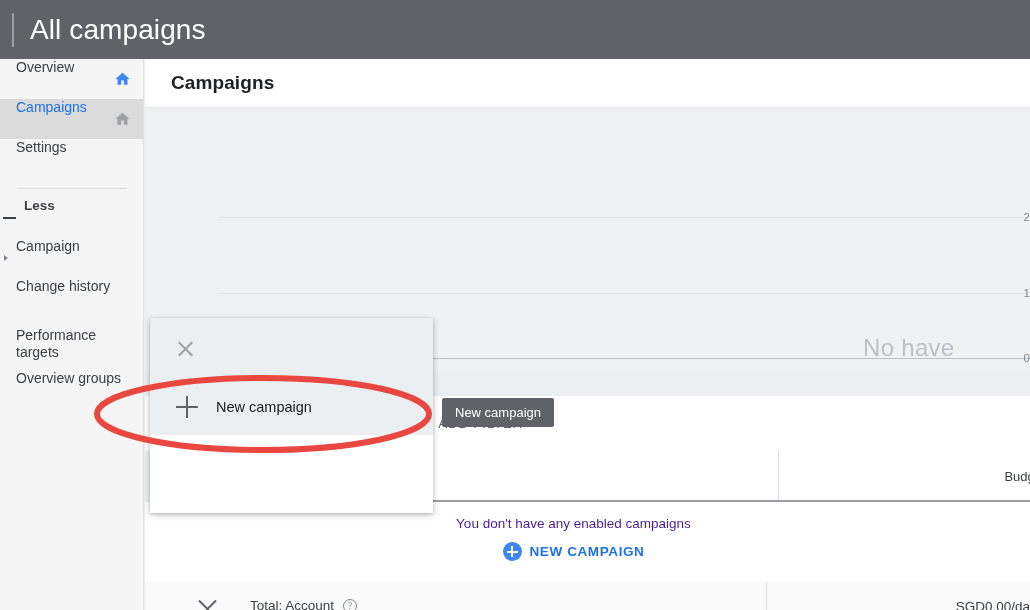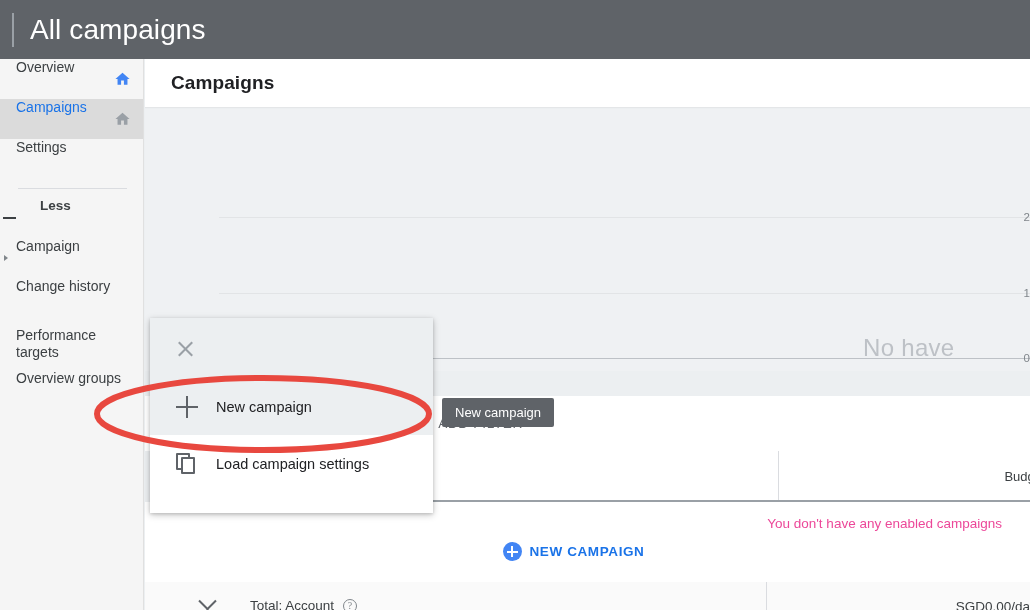--- a/index.html
+++ b/index.html
@@ -54,21 +54,21 @@
     transform: translateY(-50%);
     width: 17px; height: 17px;
     display: block;
   }
   .nav-divider {
     height: 1px; background: #dadce0;
     margin: 9px 16px 9px 18px;
   }
   .nav-item.less {
     font-weight: bold; font-size: 13.5px;
-    padding-left: 40px;
+    padding-left: 24px;
   }
   .nav-item.less .dash {
     position: absolute; left: 3px; top: 50%;
     transform: translateY(-50%);
     width: 13px; height: 2px; background: #3c4043;
   }
   .nav-item.locations { padding-left: 16px; }
   .nav-item.locations .caret {
     position: absolute; left: 4px; top: 50%;
     transform: translateY(-50%);
@@ -175,23 +175,22 @@
 
   .table-empty {
     position: absolute; left: 0; top: 443px;
     width: 885px; height: 80px;
     background: #ffffff;
     text-align: center;
   }
   .empty-msg {
     margin-top: 14px;
     font-size: 13.5px;
-    color: #ec4899;
+    color: #4c1d95;
     padding-right: 28px;
-    text-align: right;
   }
   .empty-cta {
     margin-top: 11px;
     display: inline-flex; align-items: center; gap: 8px;
     padding-right: 28px;
   }
   .plus-circle {
     width: 19px; height: 19px; border-radius: 50%;
     background: #4285f4;
     position: relative;
@@ -430,27 +429,20 @@
   <div class="dropdown">
     <div class="dd-head">
       <span class="x-ico"></span>
     </div>
 
     <div class="dd-item hover">
       <span class="dd-icon plus-ico"></span>
       <span>New campaign</span>
     </div>
 
-    <div class="dd-item">
-      <span class="dd-icon copy-ico">
-        <span class="sq-back"></span>
-          <span class="sq-front"></span>
-      </span>
-      <span>Load campaign settings</span>
-    </div>
   </div>
 
   <div class="tooltip">New campaign</div>
 
   <div class="annot">
     <svg width="342" height="82" viewBox="0 0 342 82">
       <ellipse cx="171" cy="41" rx="166" ry="36" fill="none" stroke="#e8483f" stroke-width="6"></ellipse>
     </svg>
   </div>
 

